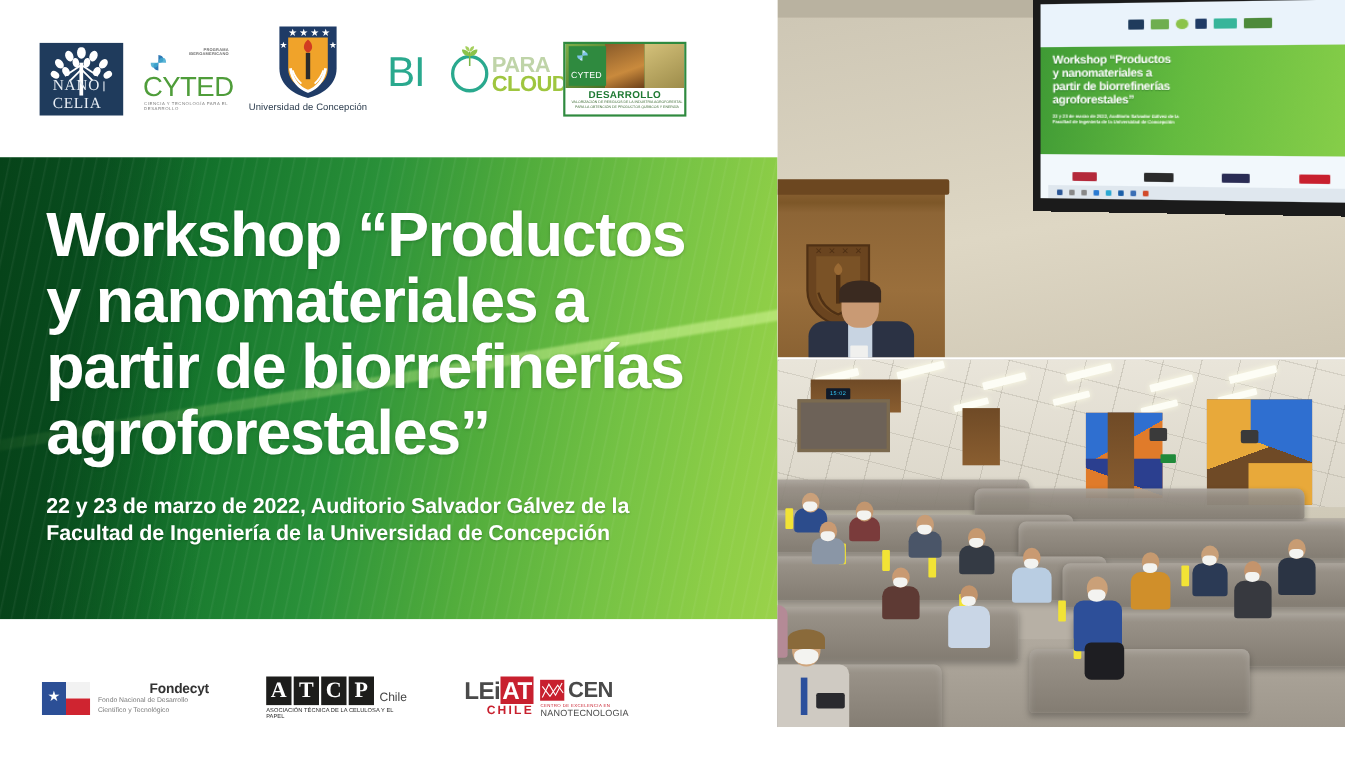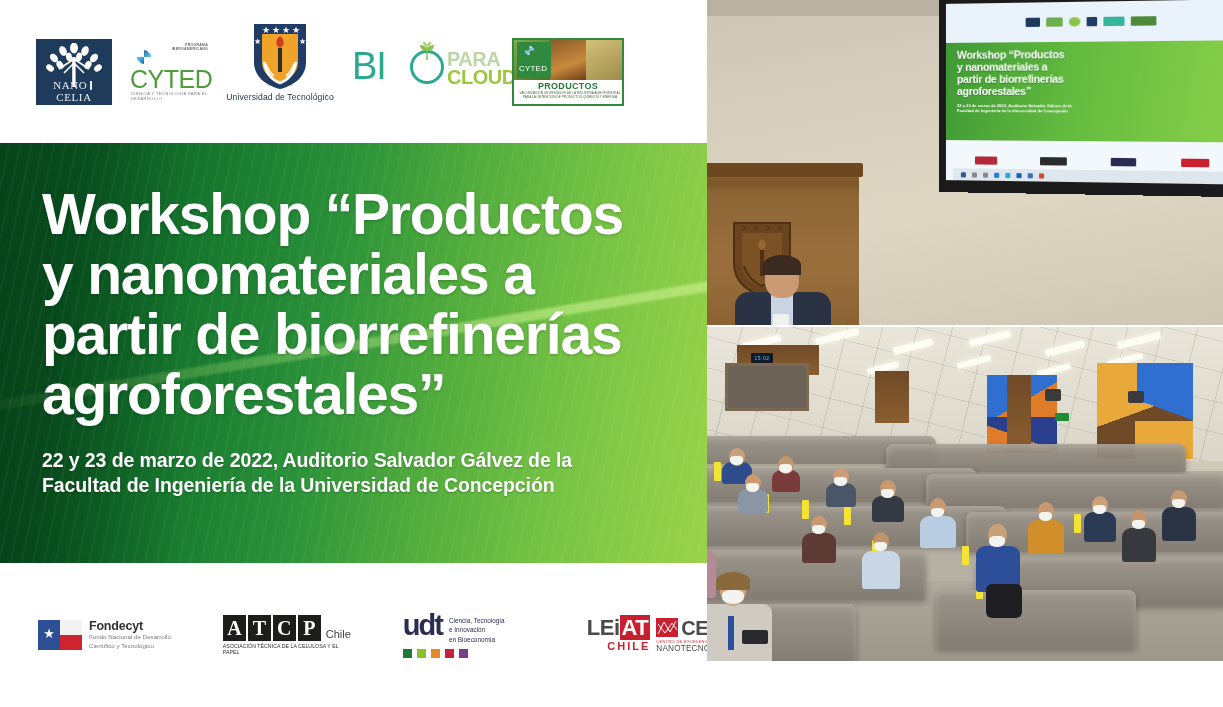--- a/index.html
+++ b/index.html
@@ -19,22 +19,22 @@
     position: absolute; left: 0; top: 0; width: 707px; height: 143px;
     background: #ffffff;
     display: flex; align-items: center; justify-content: flex-start;
     padding-left: 36px; gap: 18px;
   }
 
   
   .logo-nanocelia { width: 76px; height: 66px; background: #1f3b5c; position: relative; flex: 0 0 auto; }
   .nc-tree { position:absolute; left:50%; top:4px; transform: translateX(-50%); width:58px; height:44px; }
   .nc-label {
-    position:absolute; bottom:2px; left:0; width:100%; text-align:center;
-    color:#e8eef5; font-size:11px; letter-spacing:0.6px; font-family:"Liberation Serif", serif;
+    position:absolute; bottom:2px; left:12px; width:100%; 
+    color:#e8eef5; font-size:14px; letter-spacing:0.6px; font-family:"Liberation Serif", serif;
   }
   .nc-label .bar { display:inline-block; width:1.5px; height:9px; background:#e8eef5; vertical-align:-1px; margin:0 3px; }
 
   
   .logo-cyted { flex: 0 0 auto; width: 78px; position: relative; height: 66px; }
   .cy-prog { position:absolute; right:0; top:4px; font-size:3.6px; color:#6b6b6b; line-height:1.3; text-align:right; letter-spacing:.2px; font-weight:bold; }
   .cy-mark { position:absolute; left:6px; top:10px; width:16px; height:16px; }
   .cy-word { position:absolute; left:0; top:26px; font-size:25px; color:#4f9d3a; font-weight:400; letter-spacing:-0.5px; font-family:"Liberation Sans", sans-serif; }
   .cy-tag { position:absolute; left:1px; top:52px; font-size:3.9px; color:#7a7a7a; letter-spacing:.5px; }
 
@@ -117,21 +117,21 @@
 
   
   .logo-fondecyt { display:flex; align-items:center; gap:7px; flex:0 0 auto; }
   .fd-flag { width:44px; height:30px; position:relative; overflow:hidden; display:flex; }
   .fd-blue { width:50%; height:100%; background:#2c4f96; position:relative; }
   .fd-right { width:50%; height:100%; display:flex; flex-direction:column; }
   .fd-white { height:50%; background:#f2f2f2; }
   .fd-red { height:50%; background:#cf2430; }
   .fd-star { position:absolute; left:50%; top:42%; transform:translate(-50%,-50%); color:#fff; font-size:13px; line-height:1; }
   .fd-texts { line-height:1.18; }
-  .fd-name { font-size:12.5px; font-weight:bold; color:#333; letter-spacing:-.2px; }
+  .fd-name { font-size:12.5px; font-weight:bold; color:#333; letter-spacing:-.2px;margin-left:47px; }
   .fd-desc { font-size:6.2px; color:#7a7a7a; line-height:1.45; }
 
   
   .logo-atcp { flex:0 0 auto; position:relative; width:128px; }
   .atcp-row { display:flex; align-items:flex-end; gap:2px; }
   .atcp-box { width:24px; height:26px; background:#1d1d1b; color:#fff; font-size:20px; font-weight:bold;
               display:flex; align-items:center; justify-content:center; font-family:"Liberation Serif", serif; line-height:1; }
   .atcp-chile { font-size:11px; color:#444; margin-left:3px; padding-bottom:1px; }
   .atcp-sub { margin-top:2px; font-size:5.2px; color:#2b2b2b; letter-spacing:.05px; }
 
@@ -275,21 +275,21 @@
             <text x="30" y="11" font-size="9" font-family="DejaVu Sans">★</text>
             <text x="40" y="11" font-size="9" font-family="DejaVu Sans">★</text>
             <text x="2" y="22" font-size="8" font-family="DejaVu Sans">★</text>
             <text x="47" y="22" font-size="8" font-family="DejaVu Sans">★</text>
           </g>
           <rect x="26" y="26" width="4" height="24" fill="#2b2b2b"></rect>
           <path d="M28 14 C33 18 33 24 28 26 C23 24 23 18 28 14 Z" fill="#d13c21"></path>
           <path d="M12 40 C14 52 20 58 28 61 C36 58 42 52 44 40" stroke="#ffffff" stroke-width="2.6" fill="none"></path>
           <path d="M14 42 q3 8 8 12 M42 42 q-3 8 -8 12" stroke="#ffffff" stroke-width="1.6" fill="none"></path>
         </svg>
-        <div class="udec-name">Universidad de Tecnológico</div>
+        <div class="udec-name">Universidad de Concepción</div>
       </div>
 
       <div class="logo-bfc">
         <div class="bfc-bio">BI</div>
         <span class="bfc-o"></span>
         <svg class="bfc-sprout" viewBox="0 0 22 20">
           <g stroke="#7ab648" stroke-width="1.4" fill="none">
             <path d="M11 19 L11 6"></path>
             <path d="M11 10 C6 10 4 7 4 4 C8 4 11 6 11 10Z" fill="#8cc34a" stroke="none"></path>
             <path d="M11 10 C16 10 18 7 18 4 C14 4 11 6 11 10Z" fill="#8cc34a" stroke="none"></path>
@@ -309,21 +309,21 @@
         </div>
         <div class="br-cytedlogo">
           <svg class="br-cy-mark" viewBox="0 0 16 16">
             <path d="M8 1 C11 1 12.5 3 12.5 5 C12.5 7 11 8 8 8 Z" fill="#bfe3f5"></path>
             <path d="M8 8 C5 8 3.5 9 3.5 11 C3.5 13 5 15 8 15 Z" fill="#bfe3f5"></path>
             <path d="M8 8 C8 5 9.5 3.5 12 3.5 C14 3.5 15 5 15 8 Z" fill="#7ec4e8"></path>
             <path d="M8 8 C8 11 6.5 12.5 4 12.5 C2 12.5 1 11 1 8 Z" fill="#7ec4e8"></path>
           </svg>
           <div class="br-cy-txt">CYTED</div>
         </div>
-        <div class="br-title">PRODUCTOS</div>
+        <div class="br-title">DESARROLLO</div>
         <div class="br-sub">VALORIZACIÓN DE RESIDUOS DE LA INDUSTRIA AGROFORESTAL PARA LA OBTENCIÓN DE PRODUCTOS QUÍMICOS Y ENERGÍA</div>
       </div>
     </div>
 
     <div class="hero">
       <div class="shade-l"></div>
       <div class="veins"></div>
       <div class="midrib"></div>
       <div class="hero-inner">
         <h1 class="hero-title">
@@ -362,37 +362,20 @@
         <div class="atcp-row">
           <span class="atcp-box">A</span>
           <span class="atcp-box">T</span>
           <span class="atcp-box">C</span>
           <span class="atcp-box">P</span>
           <span class="atcp-chile">Chile</span>
         </div>
         <div class="atcp-sub">ASOCIACIÓN TÉCNICA DE LA CELULOSA Y EL PAPEL</div>
       </div>
 
-      <div class="logo-udt">
-        <div class="udt-top">
-          <div class="udt-word">udt</div>
-          <div class="udt-tag">
-            <div>Ciencia, Tecnología</div>
-            <div>e Innovación</div>
-            <div>en Bioeconomía</div>
-          </div>
-        </div>
-        <div class="udt-squares">
-          <i style="background:#1f7a3a"></i>
-            <i style="background:#8cbf2a"></i>
-            <i style="background:#e08a2a"></i>
-            <i style="background:#c8203c"></i>
-            <i style="background:#7a3b8f"></i>
-        </div>
-      </div>
 
       <div class="logo-leitat">
         <div class="lt-block">
           <div class="lt-word"><span>LEi</span><span class="hi">AT</span></div>
           <div class="lt-chile">CHILE</div>
         </div>
         <div class="cen-block">
           <div class="cen-row">
             <span class="cen-mark">
               <svg viewBox="0 0 22 19" width="22" height="19">

